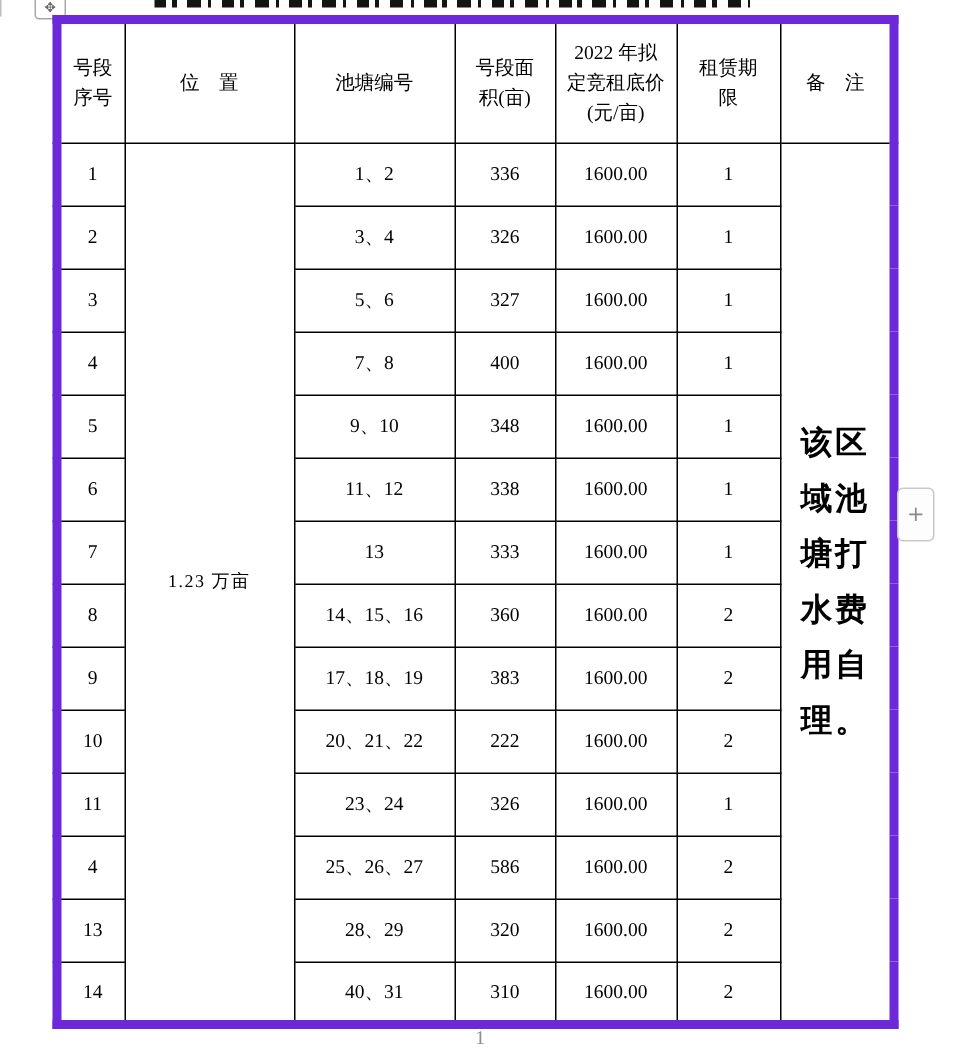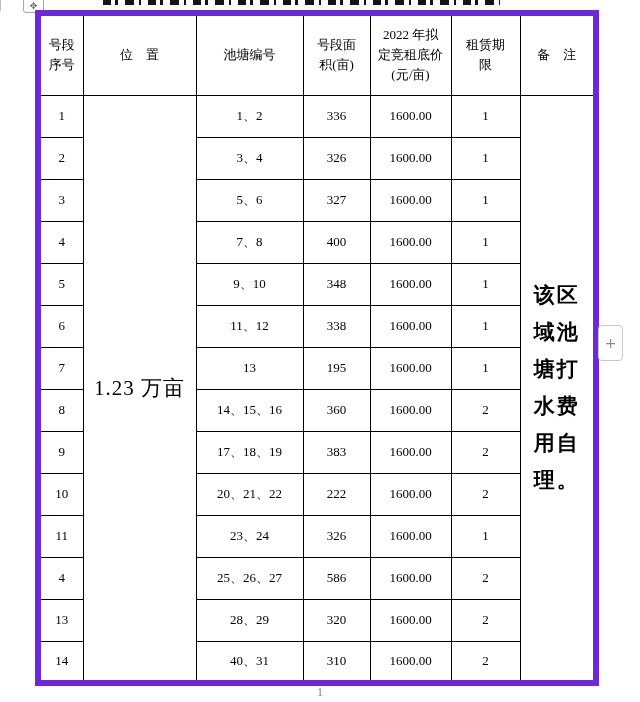--- a/index.html
+++ b/index.html
@@ -45,21 +45,21 @@
   th,td{
     border:1px solid #000;
     text-align:center;vertical-align:middle;
     padding:0;overflow:hidden;
     font-weight:normal;color:#000;
   }
   thead tr{height:82px;}
   tbody tr{height:42px;}
   th{font-size:13px;line-height:20px;}
   td{font-size:13px;}
-  td.loc{font-size:21px;white-space:nowrap;letter-spacing:1px;margin-top:24px;}
+  td.loc{font-size:12px;white-space:nowrap;letter-spacing:1px;margin-top:24px;}
   td.remark{vertical-align:middle;}
   .remark-inner{
     width:48px;margin:0 auto;
     font-size:21px;line-height:37px;
     font-weight:bold;letter-spacing:2px;
     text-align:center;word-break:break-all;
   }
 
   
   .add-btn{
@@ -153,21 +153,21 @@
         <tr>
           <td>6</td>
           <td>11、12</td>
           <td>338</td>
           <td>1600.00</td>
           <td>1</td>
         </tr>
         <tr>
           <td>7</td>
           <td>13</td>
-          <td>195</td>
+          <td>333</td>
           <td>1600.00</td>
           <td>1</td>
         </tr>
         <tr>
           <td>8</td>
           <td>14、15、16</td>
           <td>360</td>
           <td>1600.00</td>
           <td>2</td>
         </tr>

